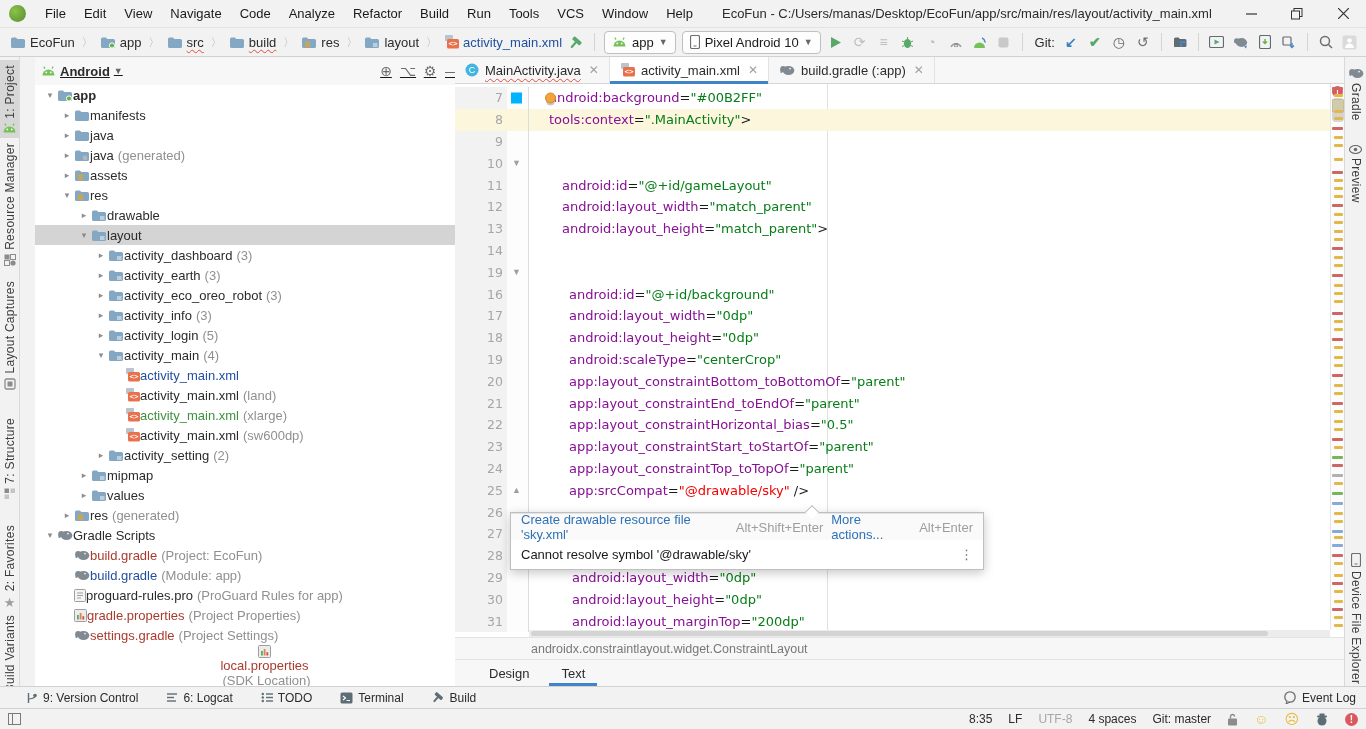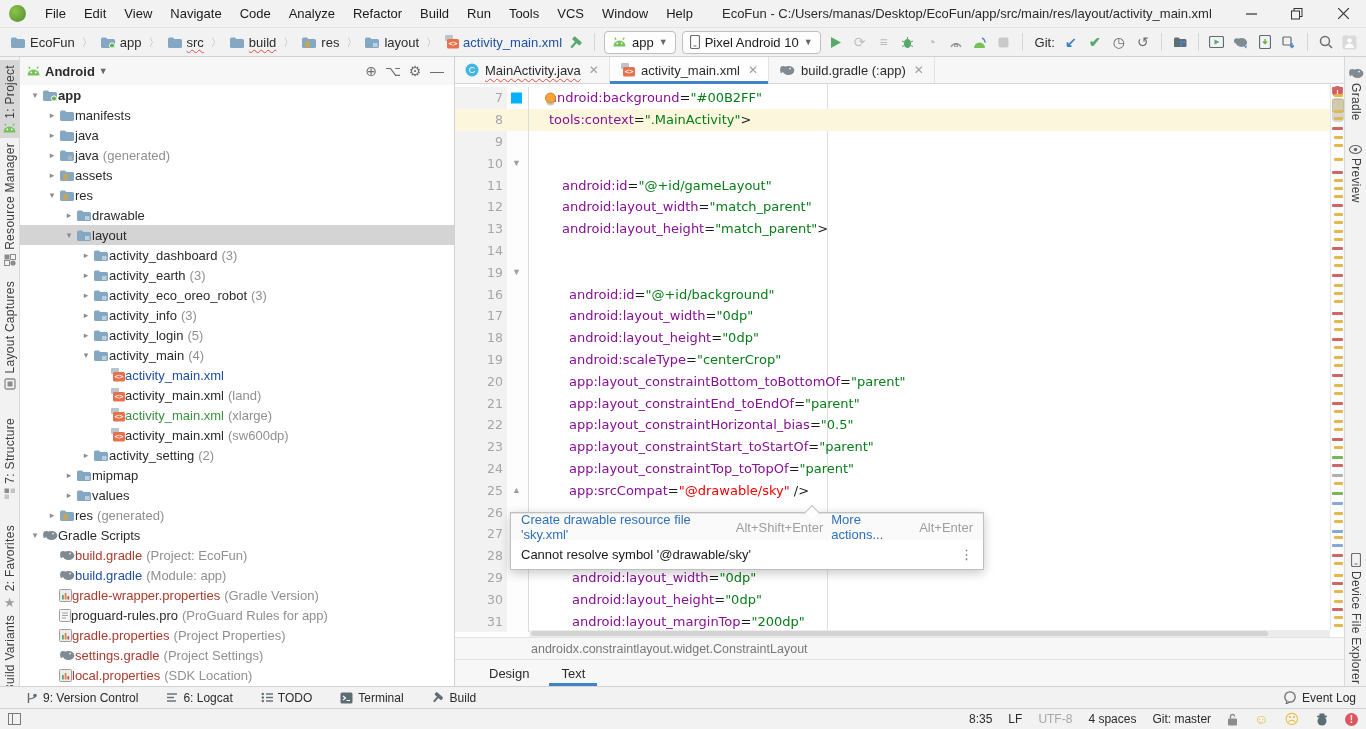--- a/index.html
+++ b/index.html
@@ -34,21 +34,21 @@
   
   .tool-strip { position:absolute; top:57px; height:629px; background:#F2F2F2; }
   #left-strip { left:0; width:20px; border-right:1px solid #D9D9D9; }
   #right-strip { left:1344px; width:22px; border-left:1px solid #D9D9D9; }
   .strip-btn { position:absolute; left:0; width:100%; display:flex; flex-direction:column; align-items:center; gap:4px; padding:5px 0; color:#3C3C3C; font-size:12px; }
   .strip-btn.active { background:#D7D7D7; }
   .vtext { writing-mode:vertical-rl; white-space:nowrap; letter-spacing:.3px; }
   .left-rot { transform:rotate(180deg); }
 
   
-  #project { position:absolute; top:57px; left:20px; width:435px; height:629px; background:#FFFFFF; border-right:1px solid #D1D1D1; }
+  #project { position:absolute; top:57px; left:35px; width:435px; height:629px; background:#FFFFFF; border-right:1px solid #D1D1D1;text-decoration:underline; }
   #proj-header { height:28px; display:flex; align-items:center; padding:0 6px; background:#F7F7F7; }
   #proj-header .title { font-weight:bold; color:#2B2B2B; margin:0 4px; }
   #proj-header .arr { font-size:9px; color:#666; margin-right:auto; }
   .hdr-ico { width:22px; text-align:center; color:#6E6E6E; font-size:14px; }
   #tree { position:absolute; top:28px; left:0; right:0; bottom:0; overflow:hidden; }
   .trow { height:20px; display:flex; align-items:center; white-space:nowrap; font-size:13px; color:#2B2B2B; }
   .trow.sel { background:#D4D4D4; }
   .trow .tw { width:14px; display:inline-block; text-align:center; color:#8C8C8C; font-size:9px; flex:none; }
   .trow .sfx { color:#909090; margin-left:4px; }
   .trow.b .nm { font-weight:bold; }
@@ -724,70 +724,57 @@
               <rect x="1.4" y="4.6" width="2.2" height="4.4" rx="1.1" fill="#808A93"></rect>
               <circle cx="11" cy="4.6" r="0.9" fill="#F2F2F2"></circle>
             </svg>
           </span>
           <span class="nm c-blue">build.gradle</span>
           <span class="sfx">(Module: app)</span>
         </div>
         <div class="trow" style="padding-left: 25px;">
           <span class="tw"></span>
           <span class="ico">
+            <svg width="12" height="13">
+              <rect x="0.5" y="0.5" width="11" height="12" rx="1" fill="#F5F5F5" stroke="#9E9E9E"></rect>
+              <line x1="3" y1="4" x2="9" y2="4" stroke="#9E9E9E"></line>
+              <line x1="3" y1="6.5" x2="9" y2="6.5" stroke="#9E9E9E"></line>
+              <line x1="3" y1="9" x2="7" y2="9" stroke="#9E9E9E"></line>
+            </svg>
+          </span>
+          <span class="nm">proguard-rules.pro</span>
+          <span class="sfx">(ProGuard Rules for app)</span>
+        </div>
+        <div class="trow" style="padding-left: 25px;">
+          <span class="tw"></span>
+          <span class="ico">
             <svg width="13" height="13">
               <rect x="0.5" y="0.5" width="12" height="12" rx="1" fill="#ECECEC" stroke="#9E9E9E"></rect>
               <rect x="3" y="6" width="1.8" height="4.5" fill="#59A869"></rect>
               <rect x="5.7" y="4" width="1.8" height="6.5" fill="#D98648"></rect>
               <rect x="8.4" y="7.2" width="1.8" height="3.3" fill="#C94F4F"></rect>
             </svg>
           </span>
-          <span class="nm c-maroon">gradle-wrapper.properties</span>
-          <span class="sfx">(Gradle Version)</span>
-        </div>
-        <div class="trow" style="padding-left: 25px;">
-          <span class="tw"></span>
-          <span class="ico">
-            <svg width="12" height="13">
-              <rect x="0.5" y="0.5" width="11" height="12" rx="1" fill="#F5F5F5" stroke="#9E9E9E"></rect>
-              <line x1="3" y1="4" x2="9" y2="4" stroke="#9E9E9E"></line>
-              <line x1="3" y1="6.5" x2="9" y2="6.5" stroke="#9E9E9E"></line>
-              <line x1="3" y1="9" x2="7" y2="9" stroke="#9E9E9E"></line>
-            </svg>
-          </span>
-          <span class="nm">proguard-rules.pro</span>
-          <span class="sfx">(ProGuard Rules for app)</span>
-        </div>
-        <div class="trow" style="padding-left: 25px;">
-          <span class="tw"></span>
-          <span class="ico">
-            <svg width="13" height="13">
-              <rect x="0.5" y="0.5" width="12" height="12" rx="1" fill="#ECECEC" stroke="#9E9E9E"></rect>
-              <rect x="3" y="6" width="1.8" height="4.5" fill="#59A869"></rect>
-              <rect x="5.7" y="4" width="1.8" height="6.5" fill="#D98648"></rect>
-              <rect x="8.4" y="7.2" width="1.8" height="3.3" fill="#C94F4F"></rect>
-            </svg>
-          </span>
           <span class="nm c-maroon">gradle.properties</span>
           <span class="sfx">(Project Properties)</span>
         </div>
         <div class="trow" style="padding-left: 25px;">
           <span class="tw"></span>
           <span class="ico">
             <svg width="16" height="12" viewBox="0 0 16 12">
               <ellipse cx="9.5" cy="6.5" rx="5.8" ry="4.6" fill="#808A93"></ellipse>
               <circle cx="4.2" cy="5" r="3" fill="#808A93"></circle>
               <rect x="1.4" y="4.6" width="2.2" height="4.4" rx="1.1" fill="#808A93"></rect>
               <circle cx="11" cy="4.6" r="0.9" fill="#F2F2F2"></circle>
             </svg>
           </span>
           <span class="nm c-maroon">settings.gradle</span>
           <span class="sfx">(Project Settings)</span>
         </div>
-        <div class="trow" style="padding-left: 25px;">
+        <div class="trow" style="padding-left: 25px; flex-direction: column;">
           <span class="tw"></span>
           <span class="ico">
             <svg width="13" height="13">
               <rect x="0.5" y="0.5" width="12" height="12" rx="1" fill="#ECECEC" stroke="#9E9E9E"></rect>
               <rect x="3" y="6" width="1.8" height="4.5" fill="#59A869"></rect>
               <rect x="5.7" y="4" width="1.8" height="6.5" fill="#D98648"></rect>
               <rect x="8.4" y="7.2" width="1.8" height="3.3" fill="#C94F4F"></rect>
             </svg>
           </span>
           <span class="nm c-maroon">local.properties</span>

